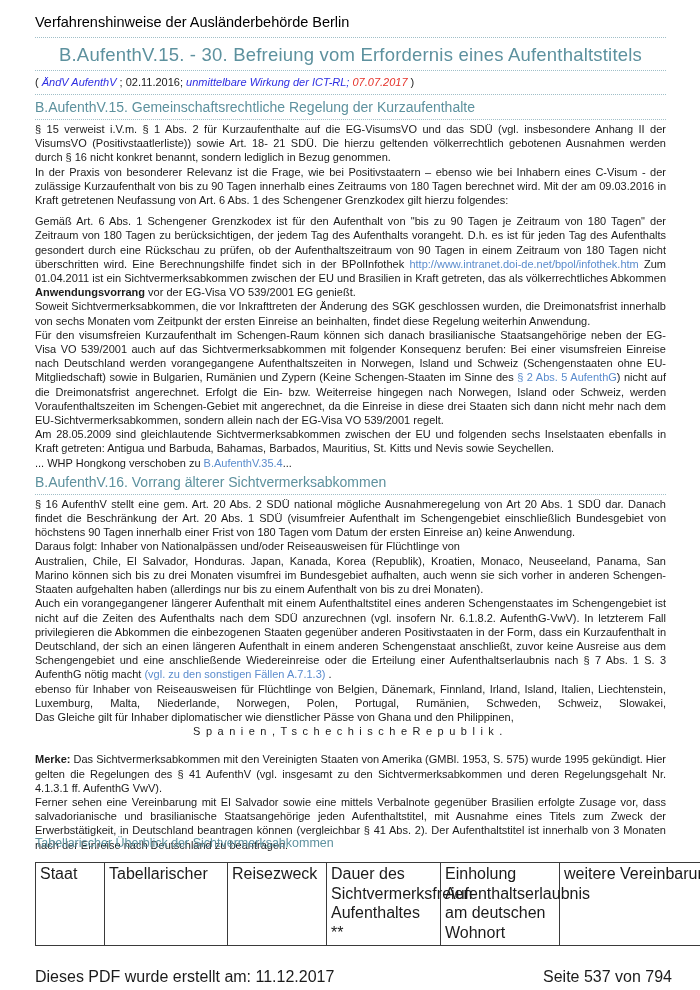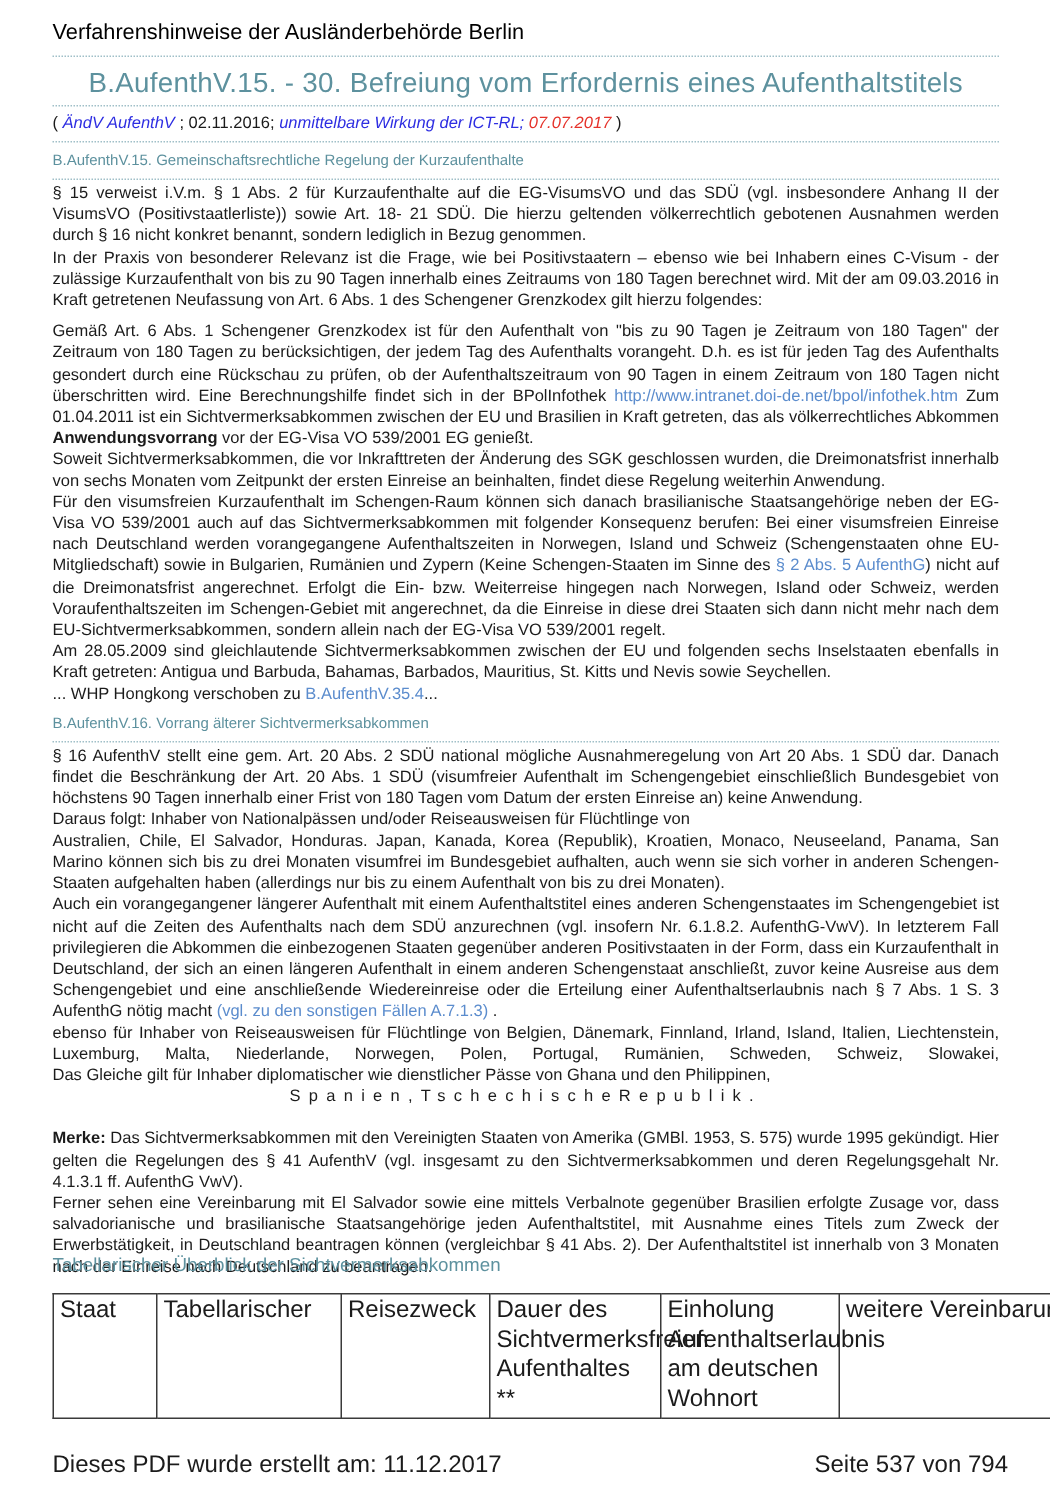--- a/index.html
+++ b/index.html
@@ -6,21 +6,21 @@
   body{
     width:700px;height:990px;overflow:hidden;position:relative;background:#ffffff;
     font-family:"Liberation Sans","DejaVu Sans",sans-serif;color:#1b1b1b;
   }
   .page{position:absolute;left:0;top:0;width:700px;height:702px;
     padding:13px 34px 0 35px;box-sizing:border-box;}
   .doc-title{font-size:14.5px;line-height:18px;color:#000;font-weight:400;margin:0 0 6px 0;}
   .dotted-line{border-top:1px dotted #a0bfc8;height:0;}
   .main-heading{font-size:18.5px;line-height:21px;color:#5d919e;font-weight:400;margin:6px 0 5px 0;letter-spacing:.2px;text-align:center;}
   .intro-line{font-size:11px;line-height:13px;margin:5px 0 5px 0;color:#1b1b1b;}
-  .section-heading{font-size:10px;line-height:17px;color:#5d919e;font-weight:400;margin:4px 0 3px 0;}
+  .section-heading{font-size:14px;line-height:17px;color:#5d919e;font-weight:400;margin:4px 0 3px 0;}
   .body-text{font-size:11px;line-height:14.2px;text-align:justify;color:#1b1b1b;margin-top:2px;}
   .para{margin:0;}
   .para-gap{height:7px;}
   .para-gap.large{height:14px;}
   .justify-last{text-align-last:justify;}
   .stretch-line{display:flex;justify-content:center;letter-spacing:.5em;}
   .seg-normal{color:inherit;}
   .seg-bold{font-weight:700;}
   .seg-link{color:#5b8ccd;text-decoration:none;cursor:pointer;}
   .seg-blue-italic{color:#2e2ee2;font-style:italic;text-decoration:none;cursor:pointer;}

